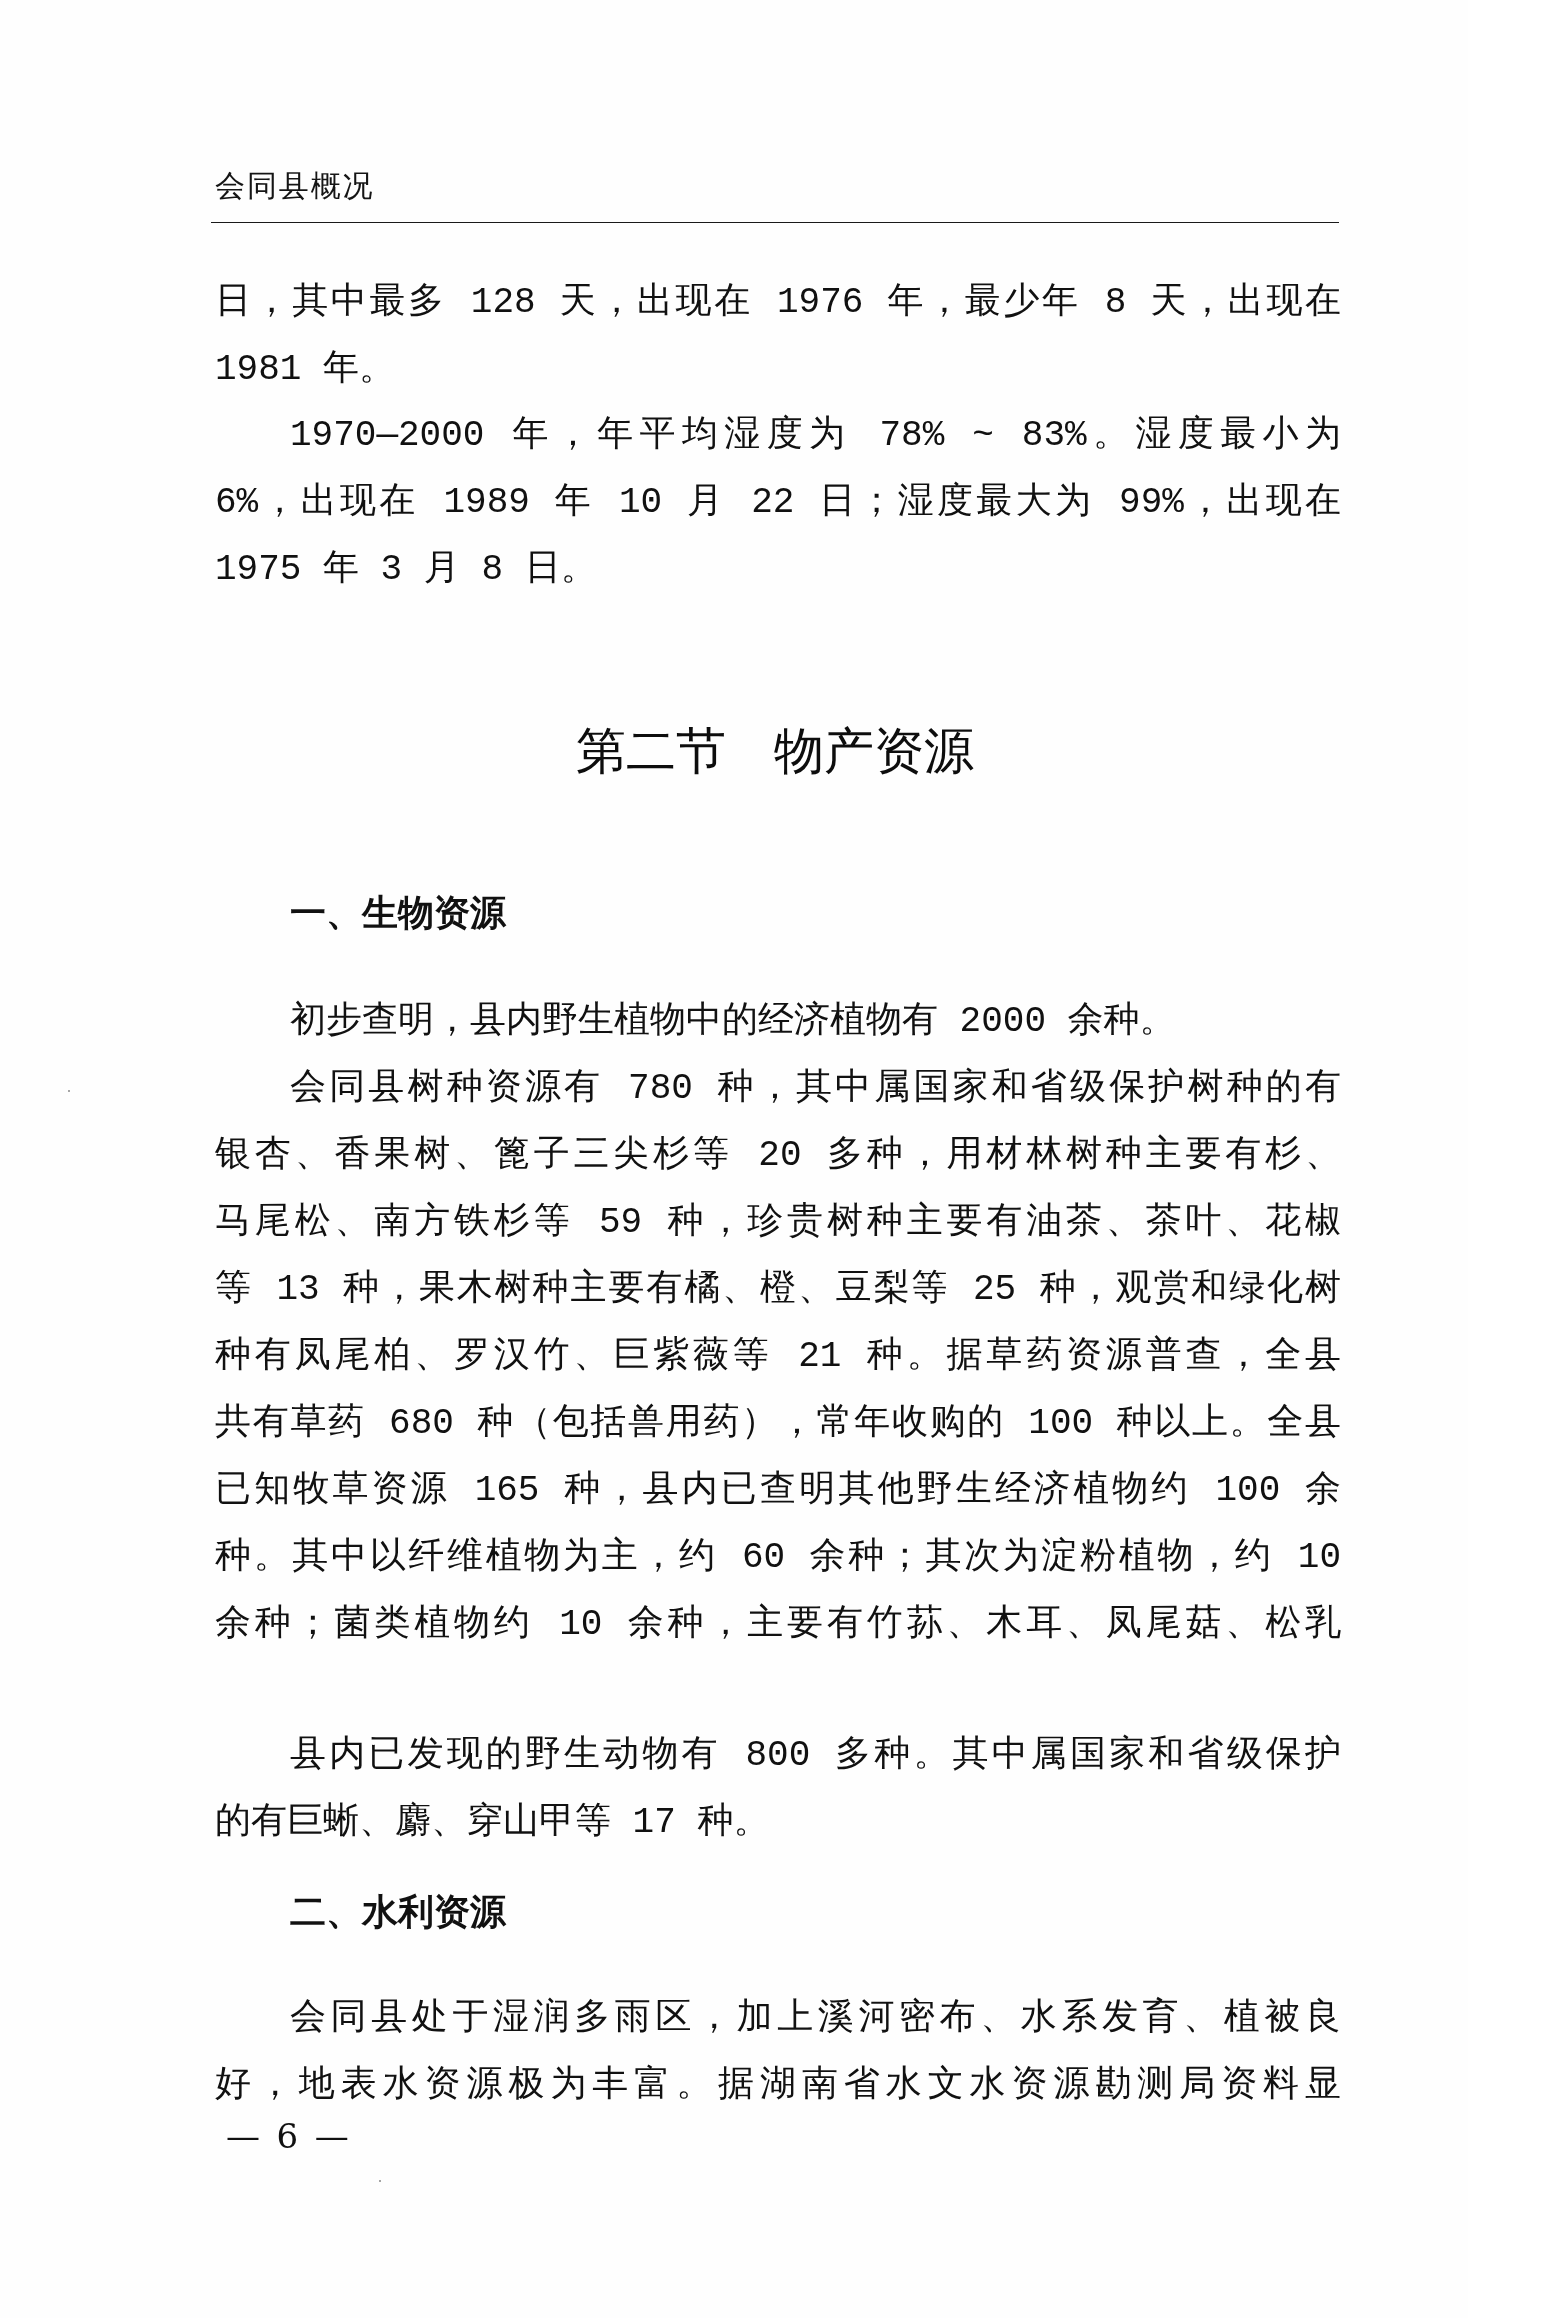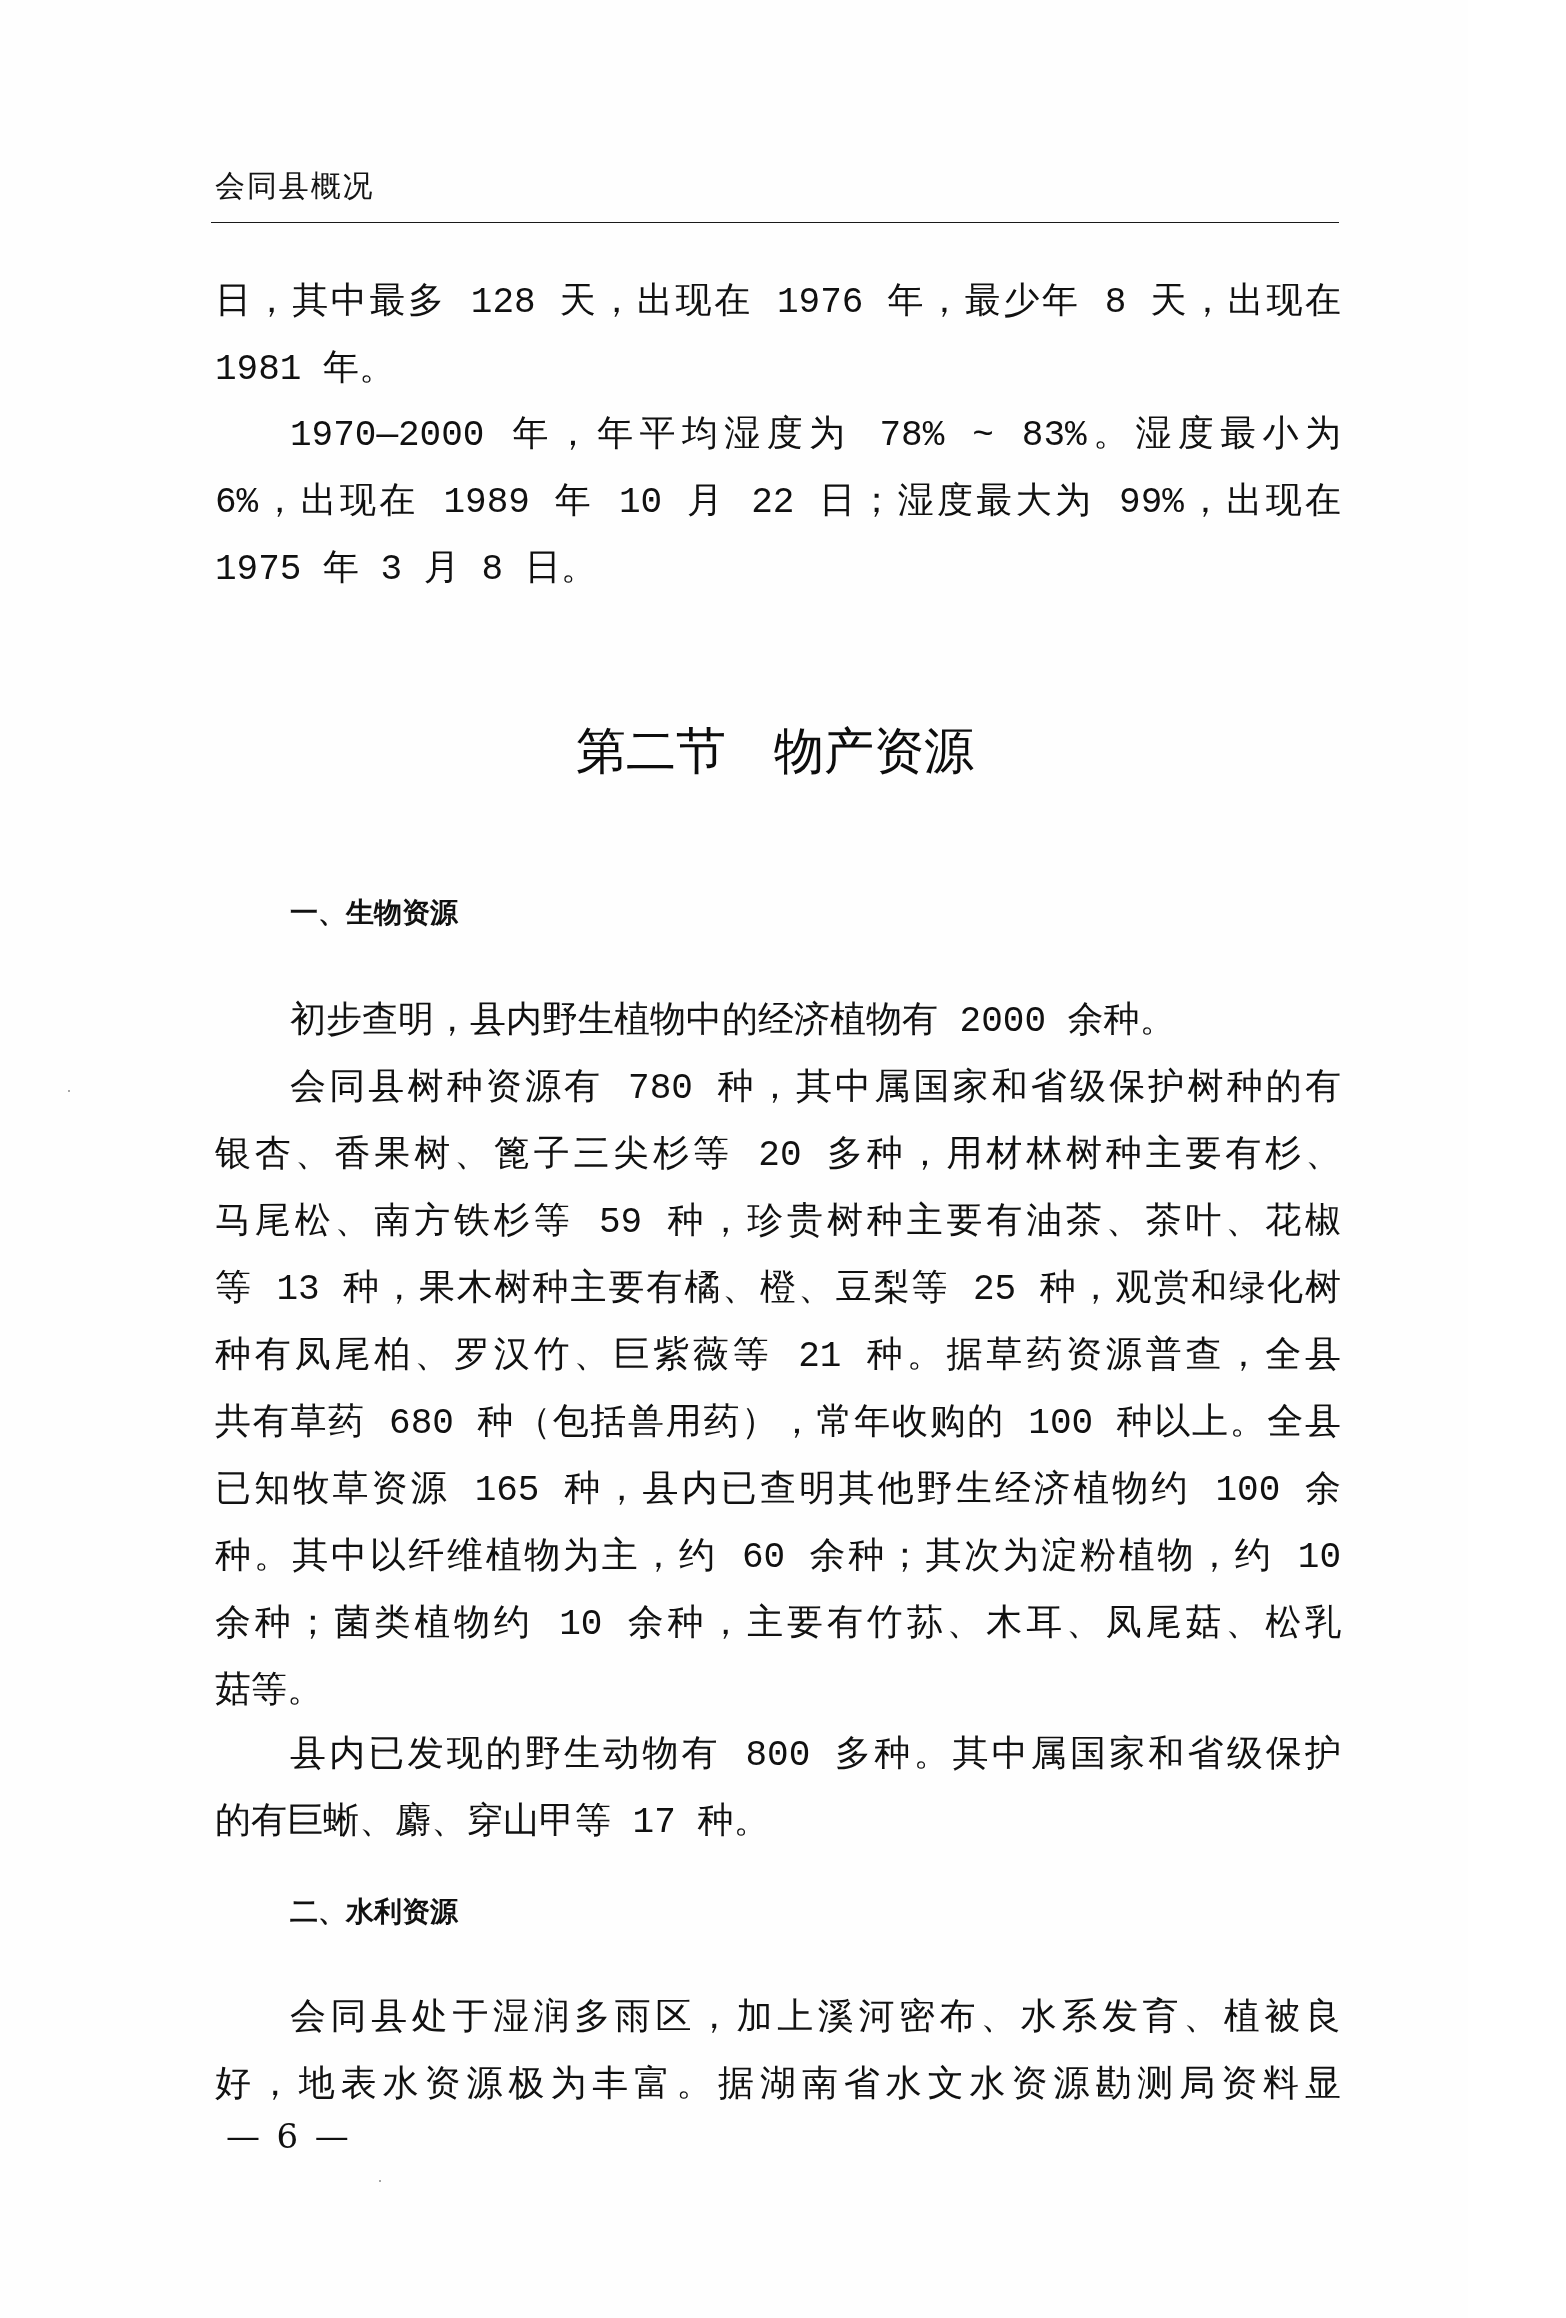--- a/index.html
+++ b/index.html
@@ -79,21 +79,21 @@
     color: #0d0d0d;
     word-spacing: 0;
   }
   .section-title .gap {
     display: inline-block;
     width: 48px;
   }
   .subheading {
     position: absolute;
     left: 290px;
-    font-size: 28px;
+    font-size: 36px;
     line-height: 48px;
     font-weight: bold;
     font-family: "DejaVu Sans", "Liberation Sans", sans-serif;
     color: #111111;
   }
   .page-number {
     position: absolute;
     left: 226px;
     top: 2112px;
     font-size: 34px;
@@ -148,21 +148,20 @@
     <div class="body-text">
       <span class="line ind">会同县树种资源有 780 种，其中属国家和省级保护树种的有</span>
       <span class="line">银杏、香果树、篦子三尖杉等 20 多种，用材林树种主要有杉、</span>
       <span class="line">马尾松、南方铁杉等 59 种，珍贵树种主要有油茶、茶叶、花椒</span>
       <span class="line">等 13 种，果木树种主要有橘、橙、豆梨等 25 种，观赏和绿化树</span>
       <span class="line">种有凤尾柏、罗汉竹、巨紫薇等 21 种。据草药资源普查，全县</span>
       <span class="line">共有草药 680 种（包括兽用药），常年收购的 100 种以上。全县</span>
       <span class="line">已知牧草资源 165 种，县内已查明其他野生经济植物约 100 余</span>
       <span class="line">种。其中以纤维植物为主，约 60 余种；其次为淀粉植物，约 10</span>
       <span class="line">余种；菌类植物约 10 余种，主要有竹荪、木耳、凤尾菇、松乳</span>
-      <span class="line last">菇等。</span>
     </div>
   </div>
 
   <div class="block" style="top:1722px;">
     <div class="body-text">
       <span class="line ind">县内已发现的野生动物有 800 多种。其中属国家和省级保护</span>
       <span class="line last">的有巨蜥、麝、穿山甲等 17 种。</span>
     </div>
   </div>
 

